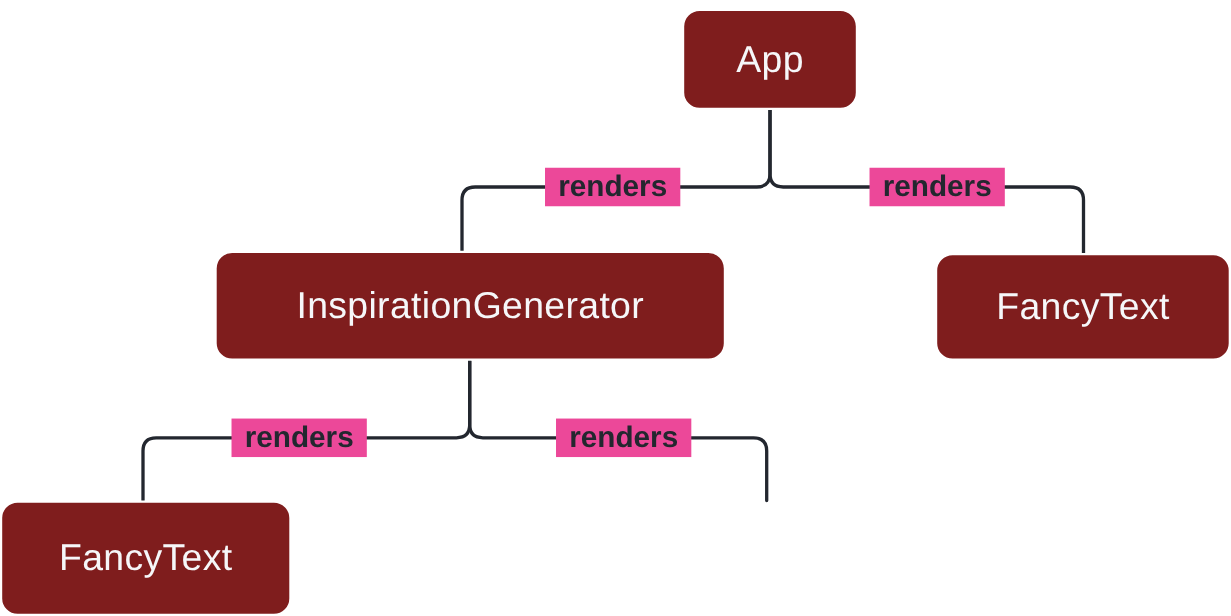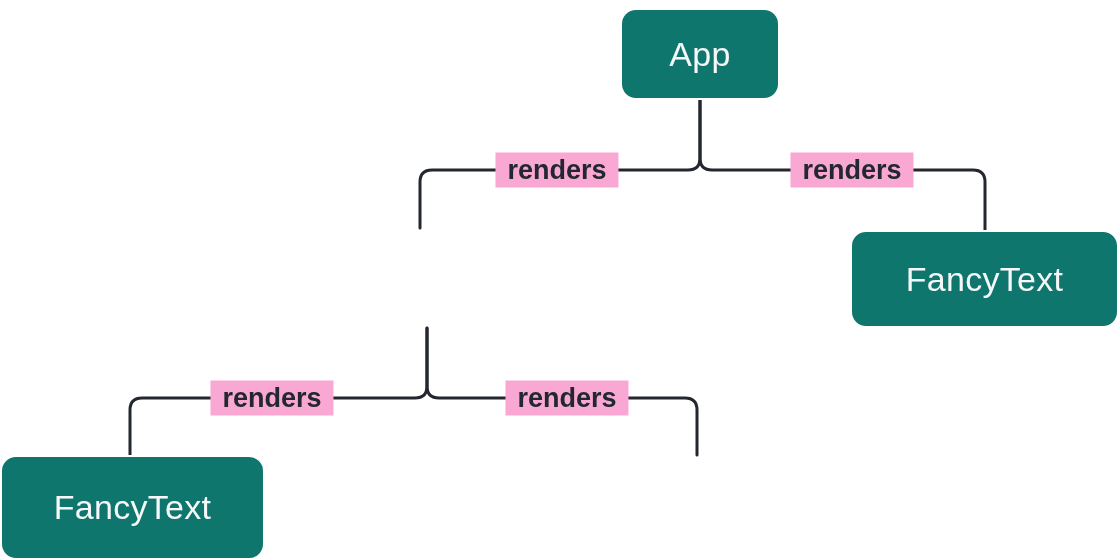--- a/index.html
+++ b/index.html
@@ -26,33 +26,33 @@
     fill: none;
     stroke: #23272f;
     stroke-width: 3;
     stroke-linecap: round;
   }
   .node {
     position: absolute;
     display: flex;
     align-items: center;
     justify-content: center;
-    background: #0f766e;
+    background: #7f1d1d;
     color: #f6f7f9;
     border: 2px solid #ffffff;
     border-radius: 16px;
     font-size: 34px;
     font-weight: 500;
     letter-spacing: 0.3px;
     box-sizing: border-box;
   }
   .edge-label {
     position: absolute;
     transform: translate(-50%, -50%);
-    background: #f9a8d4;
+    background: #ec4899;
     color: #23272f;
     font-size: 27px;
     font-weight: 600;
     padding: 2px 12px;
     white-space: nowrap;
   }
 </style>
 </head>
 <body>
 
@@ -72,19 +72,20 @@
   <div class="edge-label" style="left:557px; top:170px;">renders</div>
 
   <div class="edge-label" style="left:852px; top:170px;">renders</div>
 
   <div class="edge-label" style="left:272px; top:398px;">renders</div>
 
   <div class="edge-label" style="left:567px; top:398px;">renders</div>
 
   <div class="node" style="left:620px; top:8px; width:160px; height:92px;">App</div>
 
+  <div class="node" style="left:195px; top:228px; width:465px; height:100px;">InspirationGenerator</div>
 
   <div class="node" style="left:850px; top:230px; width:269px; height:98px;">FancyText</div>
 
   <div class="node" style="left:0px; top:455px; width:265px; height:105px;">FancyText</div>
 
 
 </div>
 
 </body></html>

